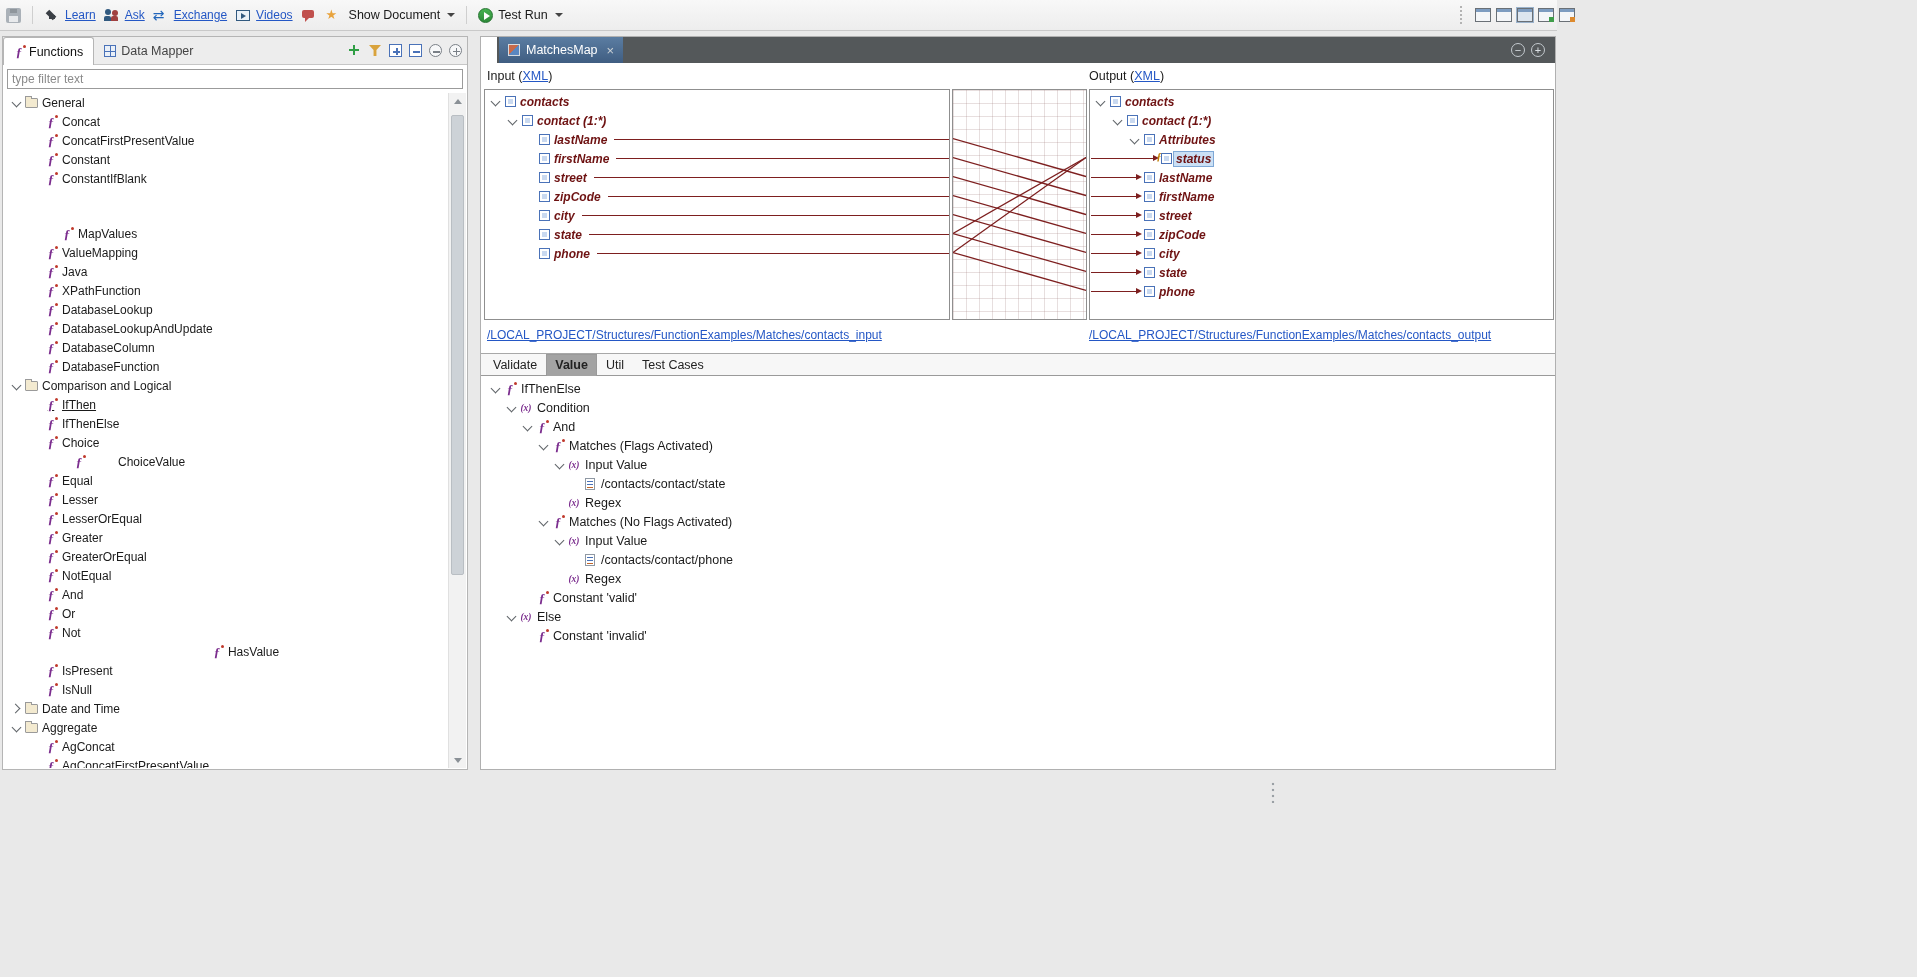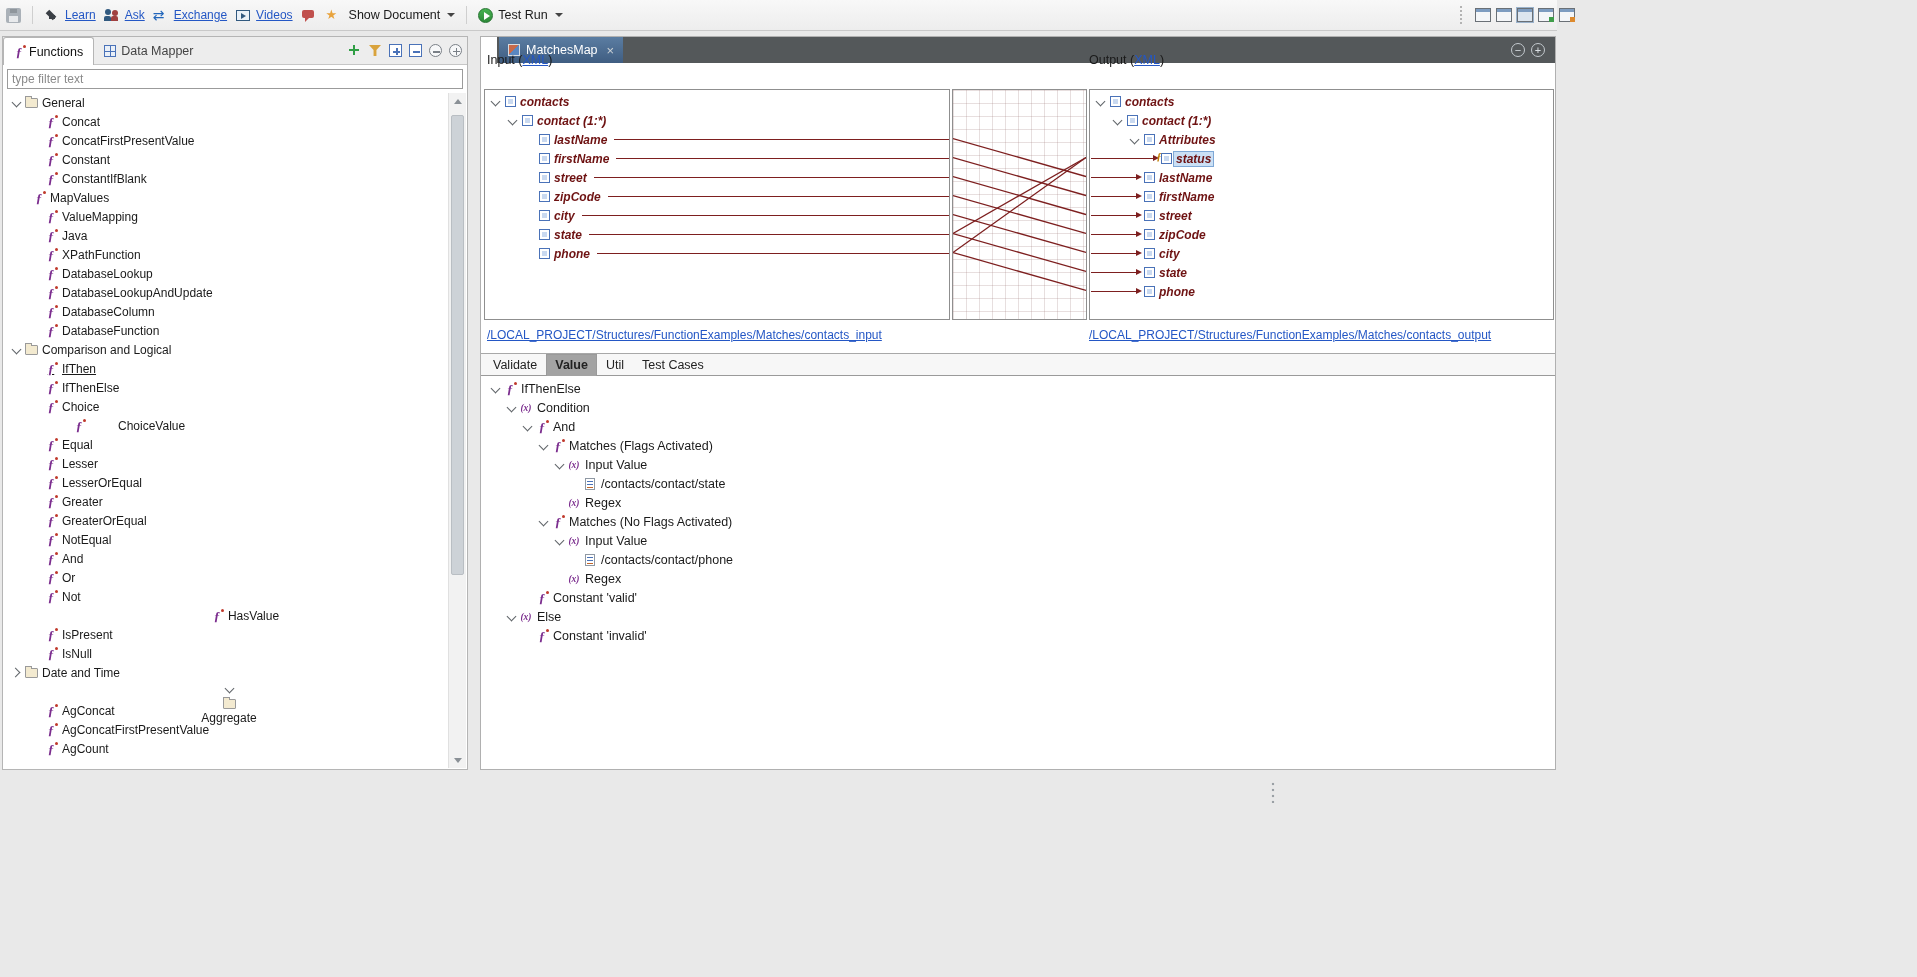--- a/index.html
+++ b/index.html
@@ -103,21 +103,21 @@
   
   #editor{position:absolute;left:480px;top:36px;width:1076px;height:734px;background:#fff;border:1px solid #b0b0b0;box-sizing:border-box}
   #etabbar{position:absolute;left:16px;top:0;right:0;height:26px;background:#54585a}
   .etab{position:absolute;left:2px;top:0;height:26px;display:flex;align-items:center;gap:6px;padding:0 9px;background:linear-gradient(#5b7da2,#3f5d81);color:#fff;font-size:12.5px;cursor:pointer}
   .etab-icon{width:12px;height:12px;border:1px solid #d6dbe0;background:linear-gradient(135deg,#c86a4a 0 50%,#5a87c0 50% 100%);box-sizing:border-box}
   .etab-close{color:#cdd2d6;font-size:13px;margin-left:3px;cursor:pointer;line-height:13px}
   .etab-close::before{content:'×'}
   .emin,.emax{position:absolute;top:6px;width:14px;height:14px;border:1px solid #c3c9ce;border-radius:50%;color:#dbe0e4;font-size:11px;line-height:12px;text-align:center;cursor:pointer;box-sizing:border-box}
   .emin{right:30px}.emax{right:10px}
   .emin::before{content:'−'}.emax::before{content:'+'}
-  .io-label{position:absolute;top:16px;font-size:12.5px}
+  .io-label{position:absolute;top:32px;font-size:12.5px}
   #input-label{left:6px}
   #output-label{left:608px}
   #input-panel,#output-panel,#map-canvas{position:absolute;top:52px;height:231px;background:#fff;border:1px solid #8f8f8f;overflow:hidden;box-sizing:border-box}
   #input-panel{left:3px;width:466px;padding-top:2px}
   #output-panel{left:608px;width:465px;padding-top:2px}
   #map-canvas{left:471px;width:135px;background-image:
     linear-gradient(to right,rgba(170,140,140,.28) 1px,transparent 1px),
     linear-gradient(to bottom,rgba(170,140,140,.28) 1px,transparent 1px);
     background-size:13px 13px}
   #wires{position:absolute;left:0;top:0}
@@ -228,21 +228,21 @@
         </span>
         <span class="lbl">Constant</span>
       </div>
       <div class="trow lrow" style="padding-left: 26px;">
         <span class="chev none"></span>
         <span class="icon-box">
           <span class="i-fx"></span>
         </span>
         <span class="lbl">ConstantIfBlank</span>
       </div>
-      <div class="trow lrow" style="padding-left: 14px;">
+      <div class="trow lrow" style="padding-left: 42px; margin-top: 36px;">
         <span class="chev none"></span>
         <span class="icon-box">
           <span class="i-fx"></span>
         </span>
         <span class="lbl">MapValues</span>
       </div>
       <div class="trow lrow" style="padding-left: 26px;">
         <span class="chev none"></span>
         <span class="icon-box">
           <span class="i-fx"></span>
@@ -410,21 +410,21 @@
         </span>
         <span class="lbl">IsNull</span>
       </div>
       <div class="trow lrow" style="padding-left: 6px;">
         <span class="chev col"></span>
         <span class="icon-box">
           <span class="i-folder"></span>
         </span>
         <span class="lbl">Date and Time</span>
       </div>
-      <div class="trow lrow" style="padding-left: 6px; flex-direction: column;">
+      <div class="trow lrow" style="padding-left: 6px;">
         <span class="chev exp"></span>
         <span class="icon-box">
           <span class="i-folder"></span>
         </span>
         <span class="lbl">Aggregate</span>
       </div>
       <div class="trow lrow" style="padding-left: 26px;">
         <span class="chev none"></span>
         <span class="icon-box">
           <span class="i-fx"></span>

